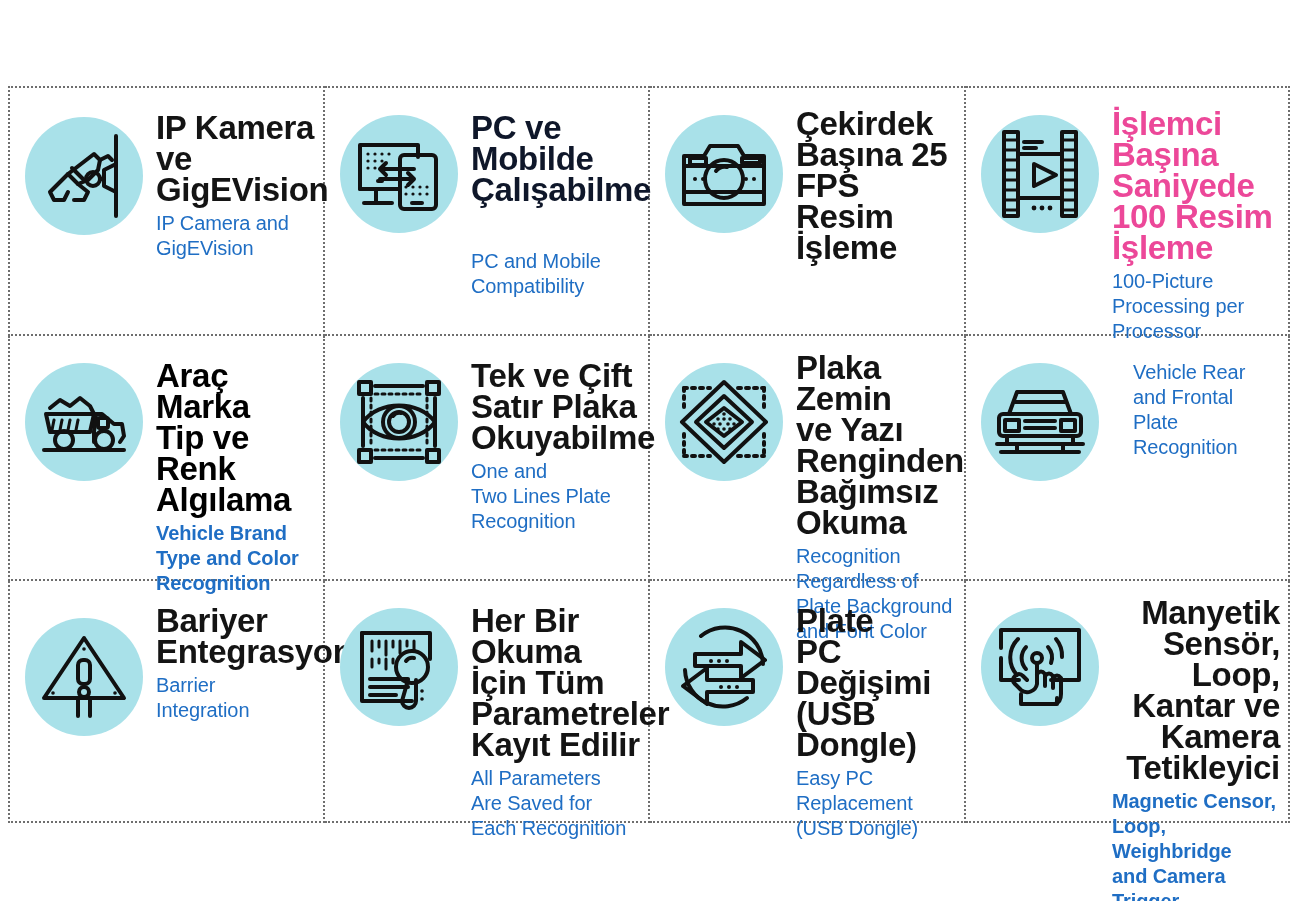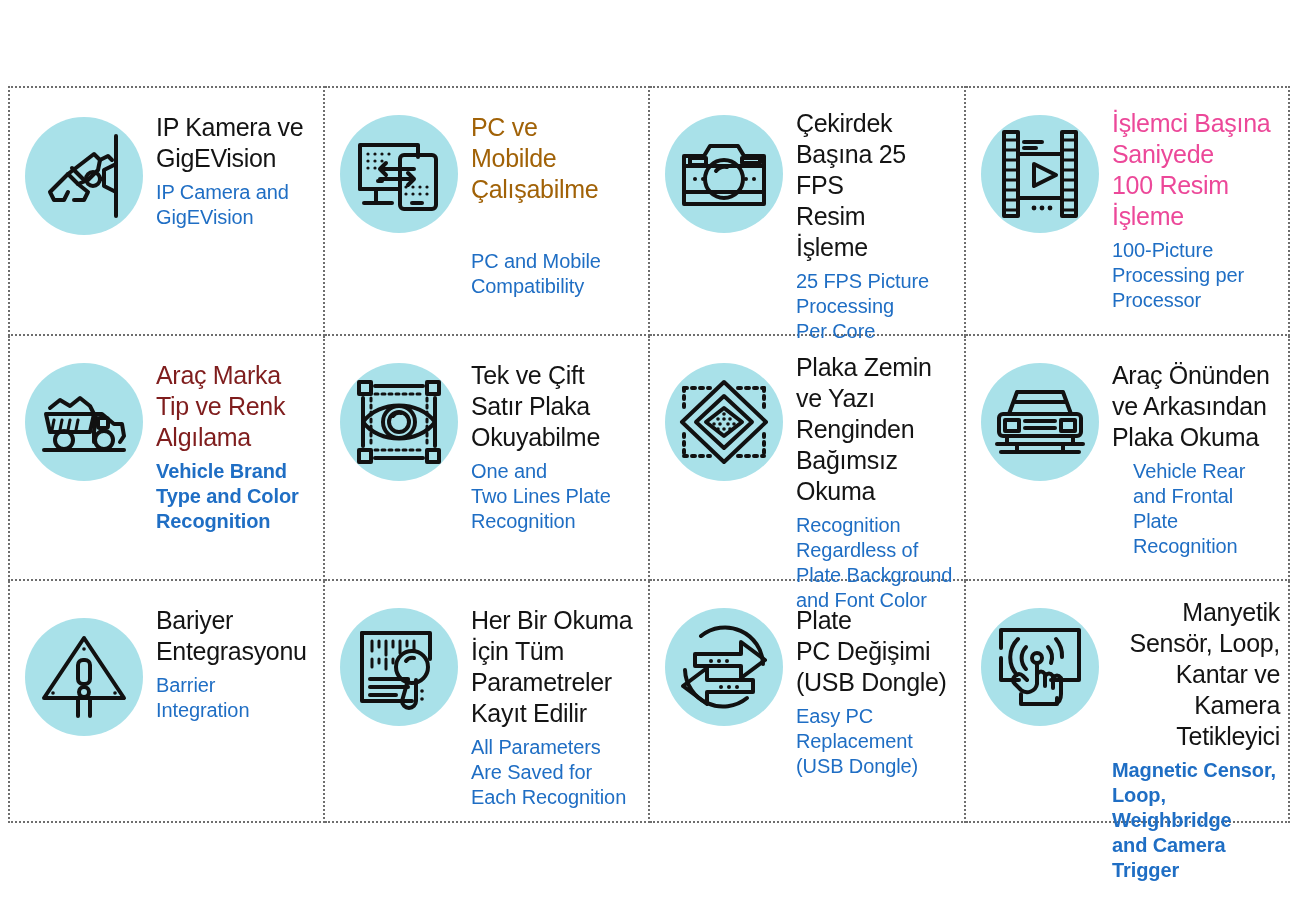--- a/index.html
+++ b/index.html
@@ -50,22 +50,22 @@
     position:relative;
   }
   .icon-circle svg{display:block;overflow:visible;}
 
   .txt{
     flex:1 1 auto;
     padding-top:14px;
     min-width:0;
   }
   .title{
-    font-weight:normal;
-    font-size:25px;
+    font-weight:bold;
+    font-size:33px;
     line-height:31px;
     color:#141414;
     letter-spacing:-0.3px;
     margin:0 0 6px 0;
     white-space:pre-line;
   }
   .subtitle{
     font-size:20px;
     line-height:25px;
     color:#1f6ec4;
@@ -137,21 +137,21 @@
                 <circle cx="75" cy="56" r="1.6"></circle>
               <circle cx="54" cy="63" r="1.6"></circle>
                 <circle cx="61" cy="63" r="1.6"></circle>
                 <circle cx="68" cy="63" r="1.6"></circle>
                 <circle cx="75" cy="63" r="1.6"></circle>
             </g>
           </svg>
         </div>
       </div>
       <div class="txt">
-        <div class="title" style="color: #a16207;">PC ve
+        <div class="title" style="color: #0f172a;">PC ve
 Mobilde
 Çalışabilme</div>
         <div class="subtitle" style="color: rgb(31, 110, 196); margin-top: 44px;">PC and Mobile
 Compatibility</div>
       </div>
     </div>
 
     <div class="cell row0 c2">
       <div class="icon-wrap">
         <div class="icon-circle" style="background: rgb(169, 225, 233);">
@@ -170,23 +170,20 @@
                 <circle cx="76" cy="45" r="2"></circle>
             </g>
           </svg>
         </div>
       </div>
       <div class="txt">
         <div class="title" style="color: rgb(20, 20, 20);">Çekirdek
 Başına 25 FPS
 Resim
 İşleme</div>
-        <div class="subtitle" style="color: rgb(31, 110, 196);">25 FPS Picture
-Processing
-Per Core</div>
       </div>
     </div>
 
     <div class="cell row0 c3">
       <div class="icon-wrap">
         <div class="icon-circle" style="background: rgb(169, 225, 233);">
           <svg width="84" height="92" viewBox="0 0 84 92" fill="none" stroke="#111" stroke-width="4" stroke-linejoin="round" stroke-linecap="round">
             <rect x="6" y="4" width="14" height="84"></rect>
             <rect x="64" y="4" width="14" height="84"></rect>
             <line x1="20" y1="26" x2="64" y2="26"></line>
@@ -247,21 +244,21 @@
             <g stroke-width="3">
               <line x1="18" y1="36" x2="16" y2="46"></line>
                 <line x1="26" y1="36" x2="24" y2="46"></line>
               <line x1="34" y1="36" x2="32" y2="46"></line>
                 <line x1="42" y1="36" x2="40" y2="46"></line>
             </g>
           </svg>
         </div>
       </div>
       <div class="txt">
-        <div class="title" style="color: #7f1d1d;">Araç Marka
+        <div class="title" style="color: #000000;">Araç Marka
 Tip ve Renk
 Algılama</div>
         <div class="subtitle" style="color: rgb(31, 110, 196); font-weight: bold;">Vehicle Brand
 Type and Color
 Recognition</div>
       </div>
     </div>
 
     <div class="cell c5">
       <div class="icon-wrap">
@@ -356,23 +353,20 @@
             <line x1="34" y1="37" x2="64" y2="37"></line>
             <line x1="34" y1="44" x2="64" y2="44"></line>
             <path d="M16 52 V60 M82 52 V60"></path>
             <line x1="6" y1="60" x2="92" y2="60"></line>
             <path d="M26 60 V68 M72 60 V68"></path>
             <line x1="10" y1="68" x2="88" y2="68"></line>
           </svg>
         </div>
       </div>
       <div class="txt">
-        <div class="title" style="color: rgb(20, 20, 20);">Araç Önünden
-ve Arkasından
-Plaka Okuma</div>
         <div class="subtitle" style="color: rgb(31, 110, 196); margin-left: 21px;">Vehicle Rear
 and Frontal Plate
 Recognition</div>
       </div>
     </div>
 
     <div class="cell col0 c8">
       <div class="icon-wrap">
         <div class="icon-circle" style="background: rgb(169, 225, 233);">
           <svg width="92" height="90" viewBox="0 0 92 90" fill="none" stroke="#111" stroke-width="4" stroke-linejoin="round" stroke-linecap="round">

